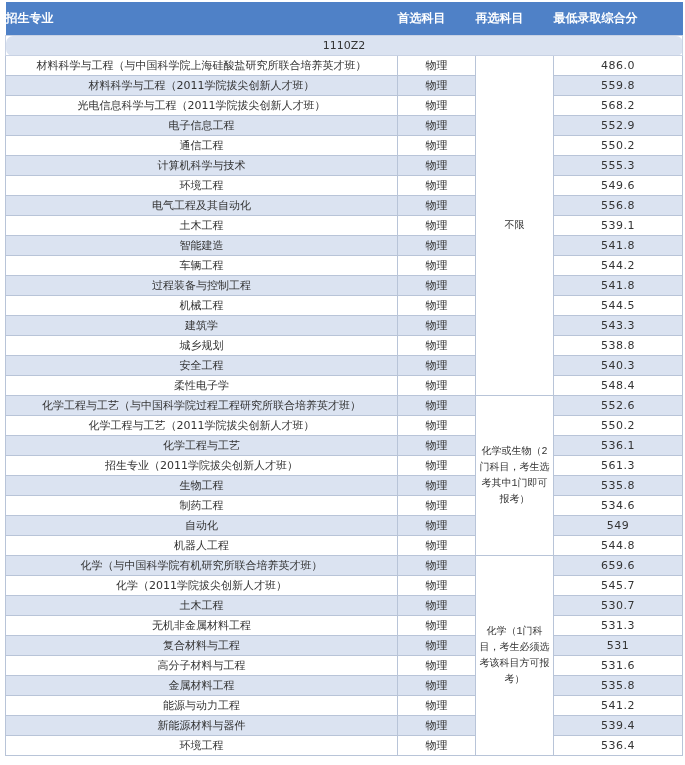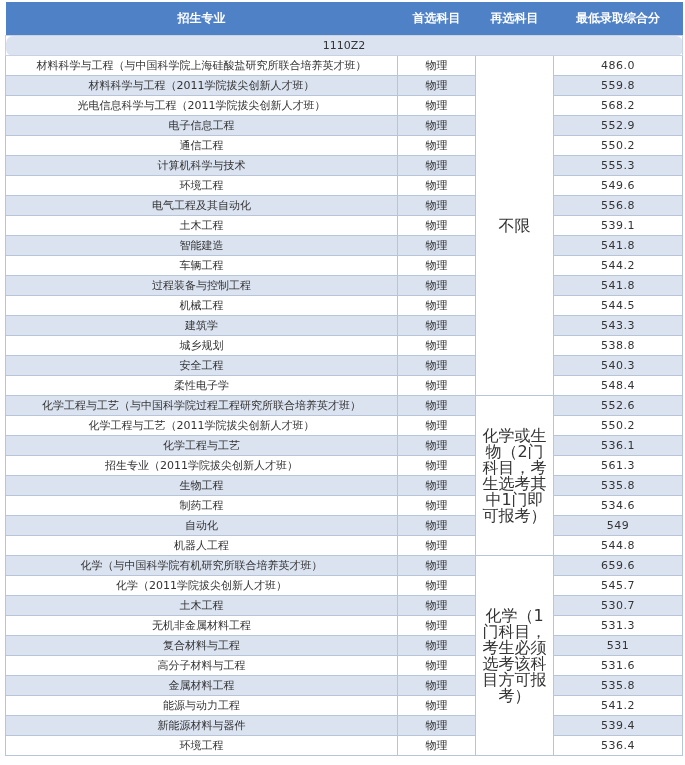--- a/index.html
+++ b/index.html
@@ -1,24 +1,24 @@
 <!DOCTYPE html>
 <html><head>
 <meta charset="utf-8">
 <style>
   html,body{margin:0;padding:0;background:#ffffff;}
   body{width:685px;height:765px;overflow:hidden;font-family:"DejaVu Sans","Liberation Sans",sans-serif;}
   .wrap{position:absolute;left:5px;top:2px;width:677px;}
   table{border-collapse:collapse;width:677px;table-layout:fixed;}
-  th{background:#4f81c7;color:#ffffff;font-size:12px;font-weight:bold;height:33px;padding:0;text-align:center;border:none;}
+  th{background:#4f81c7;color:#ffffff;font-size:12px;font-weight:bold;height:33px;padding:0;text-align:left;border:none;}
   td{font-size:11px;color:#333333;height:19px;padding:0;text-align:center;border:1px solid #b8c4d8;white-space:nowrap;overflow:hidden;}
   tr.group td{background:#dbe3f1;height:19px;border-color:#c8d2e4;border-radius:7px;}
   tr.alt td.c1, tr.alt td.c2, tr.alt td.c4{background:#dbe3f1;margin-left:20px;}
   tr.norm td.c1, tr.norm td.c2, tr.norm td.c4{background:#ffffff;}
-  td.c3{background:#ffffff;white-space:normal;line-height:16px;font-size:16px;padding:0 3px;}
+  td.c3{background:#ffffff;white-space:normal;line-height:16px;font-size:10px;padding:0 3px;font-family:Liberation Mono, monospace;}
   td.c4{letter-spacing:0.5px;}
 </style>
 </head>
 <body>
 
 <div class="wrap">
   <table>
     <colgroup>
       <col style="width:392px">
       <col style="width:78px">

